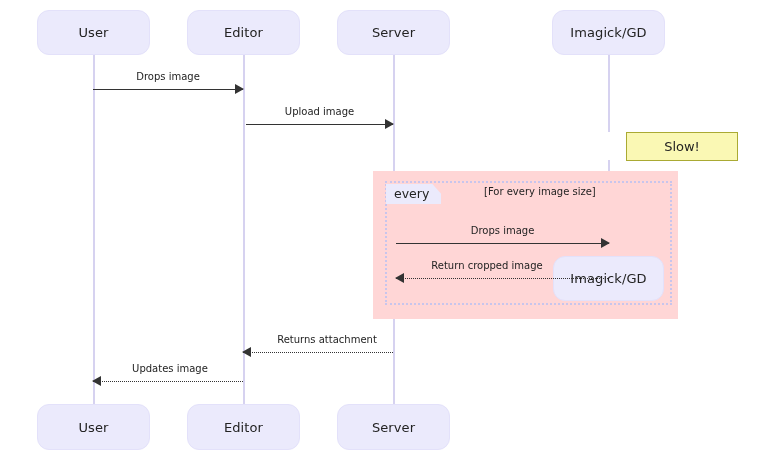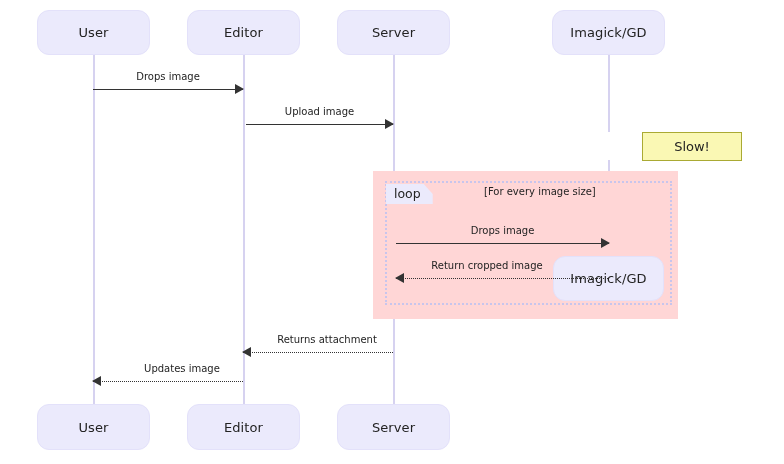--- a/index.html
+++ b/index.html
@@ -136,37 +136,37 @@
 <div id="diagram">
 
   <div class="lifeline" style="left:93px;"></div>
   <div class="lifeline" style="left:243px;"></div>
   <div class="lifeline" style="left:393px;"></div>
   <div class="lifeline" style="left:608px; height:77px;"></div>
   <div class="lifeline" style="left:608px; top:160px; height:96px;"></div>
 
   <div class="loop-bg" style="left:373px; top:171px; width:305px; height:148px;"></div>
   <div class="loop-frame" style="left:385px; top:181px; width:287px; height:124px;"></div>
-  <div class="loop-tag" style="left:386px; top:184px;">loop</div>
+  <div class="loop-tag" style="left:386px; top:184px;">every</div>
   <div class="loop-title" style="left:484px; top:186px;">[For every image size]</div>
 
   <div class="actor-box" style="left:37px; top:10px; width:113px; height:45px;">
     <span>User</span>
   </div>
   <div class="actor-box" style="left:187px; top:10px; width:113px; height:45px;">
     <span>Editor</span>
   </div>
   <div class="actor-box" style="left:337px; top:10px; width:113px; height:45px;">
     <span>Server</span>
   </div>
   <div class="actor-box" style="left:552px; top:10px; width:113px; height:45px;">
     <span>Imagick/GD</span>
   </div>
 
-  <div class="note-box" style="left:642px; top:132px; width:100px; height:29px;">
+  <div class="note-box" style="left:626px; top:132px; width:112px; height:29px;">
     <span>Slow!</span>
   </div>
 
   <div class="actor-box" style="left:553px; top:256px; width:111px; height:45px;">
     <span>Imagick/GD</span>
   </div>
 
   <div class="msg right" style="left:93px; top:89px; width:150px;">
     <div class="line" style="width:150px;"></div>
     <div class="head"></div>
@@ -193,21 +193,21 @@
 
   <div class="msg left dotted" style="left:243px; top:352px; width:150px;">
     <div class="line" style="width:150px;"></div>
     <div class="head"></div>
     <div class="label" style="left:9px;">Returns attachment</div>
   </div>
 
   <div class="msg left dotted" style="left:93px; top:381px; width:150px;">
     <div class="line" style="width:150px;"></div>
     <div class="head"></div>
-    <div class="label" style="left:14px;">Updates image</div>
+    <div class="label" style="left:2px;">Updates image</div>
   </div>
 
   <div class="actor-box" style="left:37px; top:404px; width:113px; height:46px;">
     <span>User</span>
   </div>
   <div class="actor-box" style="left:187px; top:404px; width:113px; height:46px;">
     <span>Editor</span>
   </div>
   <div class="actor-box" style="left:337px; top:404px; width:113px; height:46px;">
     <span>Server</span>

